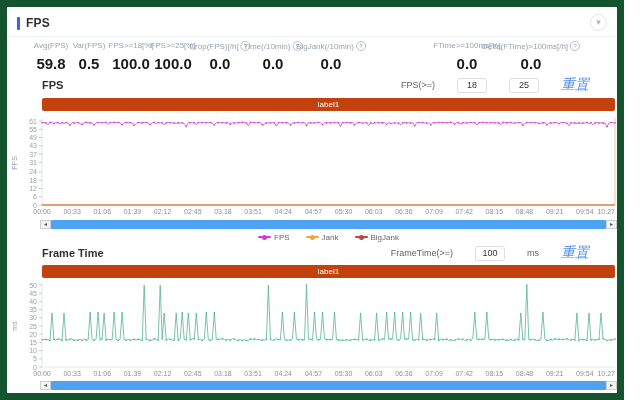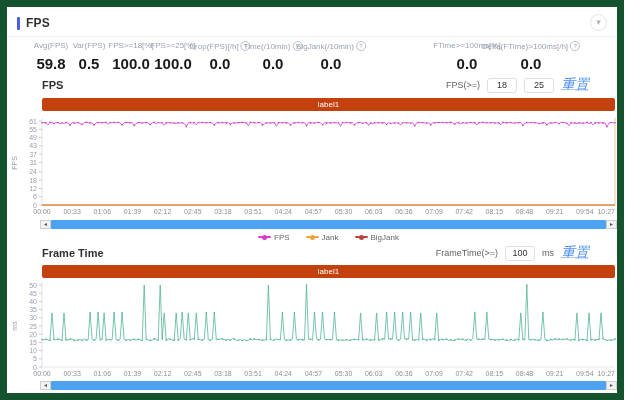--- a/index.html
+++ b/index.html
@@ -18,21 +18,21 @@
   .stats-row{position:absolute;top:34px;left:8px;width:640px;height:32px;}
   .stat{position:absolute;transform:translateX(-50%);text-align:center;white-space:nowrap;top:0;}
   .stat-label{font-size:8px;color:#9aa1b0;height:10px;line-height:10px;}
   .stat-value{font-size:15px;font-weight:bold;color:#17181a;margin-top:4px;}
   .info-badge{display:inline-block;width:8px;height:8px;border:1px solid #b9bfca;border-radius:50%;
        font-size:6px;line-height:8px;color:#9aa1b0;text-align:center;margin-left:2px;vertical-align:1px;cursor:pointer;}
 
   
   .sec-head{position:absolute;left:35px;right:28px;height:16px;display:flex;align-items:center;justify-content:space-between;}
   .sec-title{font-size:11px;font-weight:bold;color:#303133;}
-  .sec-controls{display:flex;align-items:center;gap:7px;}
+  .sec-controls{display:flex;align-items:center;gap:22px;}
   .ctl-label{font-size:9px;color:#606266;}
   .ctl-input{width:30px;height:15px;border:1px solid #dcdfe6;border-radius:3px;font-size:9px;text-align:center;
        color:#333;padding:0;font-family:inherit;box-sizing:border-box;}
   .ctl-unit{font-size:9px;color:#606266;}
   .ctl-link{font-size:14px;color:#4a8df5;cursor:pointer;text-decoration:none;font-style:italic;}
 
   .banner{position:absolute;left:35px;width:573px;height:13px;background:#c2410c;border-radius:2px;
        color:#fff;font-size:8px;text-align:center;line-height:13px;}
 
   svg.chart{position:absolute;left:0;width:640px;}

